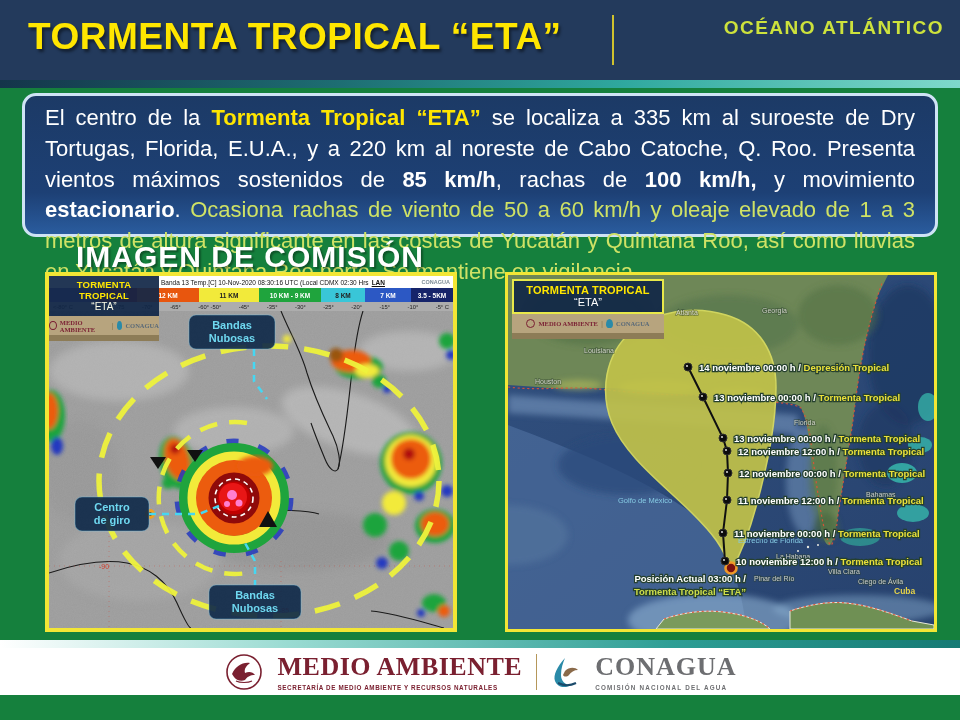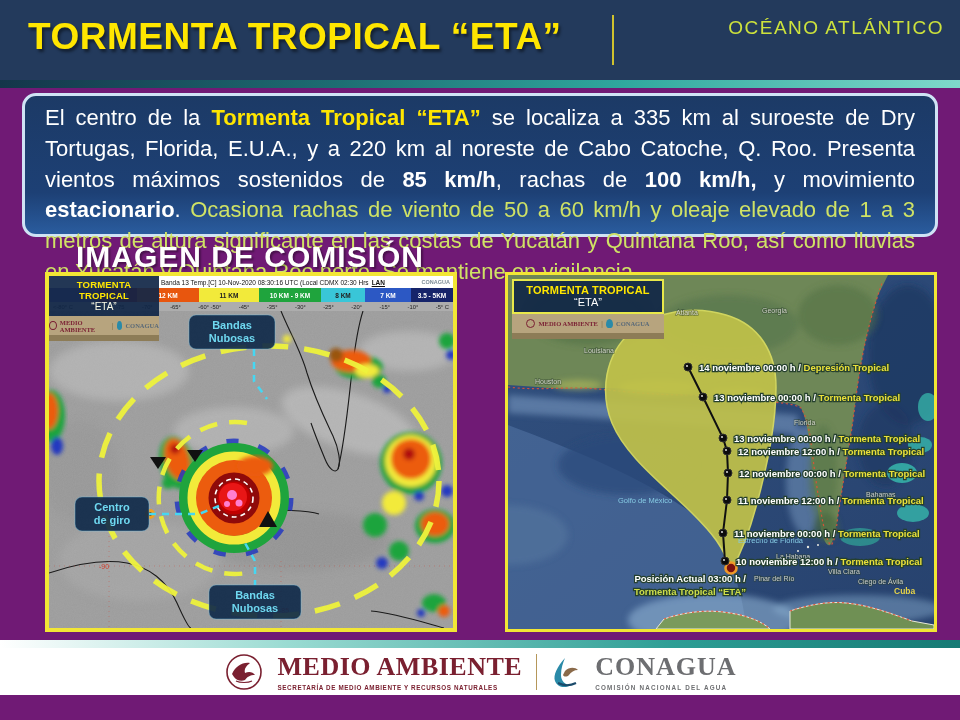--- a/index.html
+++ b/index.html
@@ -1,27 +1,27 @@
 <!DOCTYPE html>
 <html><head>
 <meta charset="utf-8">
 <style>
   html,body{margin:0;padding:0;background:#2a567e;}
   .stage{position:relative;width:960px;height:720px;overflow:hidden;
-         background:#701a75;font-family:"Liberation Sans",sans-serif;}
+         background:#15803d;font-family:"Liberation Sans",sans-serif;}
 
   
   .hdr{position:absolute;left:0;top:0;width:960px;height:80px;background:#233a5c;}
   .hdr-title{position:absolute;left:28px;top:16px;font-size:37px;font-weight:800;
              color:#ffe600;letter-spacing:.5px;text-shadow:2px 3px 3px rgba(0,0,0,.45);
              white-space:nowrap;}
   .hdr-div{position:absolute;left:612px;top:15px;width:2px;height:50px;background:#cfc22e;}
   .hdr-right{position:absolute;right:16px;top:11px;text-align:right;}
   .hdr-date{font-size:21px;font-weight:800;color:#ffffff;letter-spacing:.3px;}
-  .hdr-basin{font-size:19px;font-weight:400;color:#cde23c;letter-spacing:1.5px;margin-top:6px;}
+  .hdr-basin{font-size:19px;font-weight:700;color:#cde23c;letter-spacing:1.5px;margin-top:6px;}
   .tealbar{position:absolute;left:0;width:960px;height:8px;
            background:linear-gradient(90deg,#14354a 0%,#1d6d72 35%,#2fa89e 65%,#7fd9cb 100%);}
   .tealbar.top{top:80px;}
   .tealbar.bottom{top:640px;background:linear-gradient(90deg,#ffffff 0%,#9adbd2 30%,#2e9e95 70%,#167a74 100%);}
 
   
   .bulletin{position:absolute;left:22px;top:93px;width:916px;height:144px;box-sizing:border-box;
             background:linear-gradient(180deg,#1c3a66 0%,#1d4075 70%,#2a5c9e 100%);
             border:3px solid #cfe3f5;border-radius:14px;padding:7px 20px;}
   .bulletin p{margin:0;font-size:22px;line-height:1.40;color:#fff;text-align:justify;}

